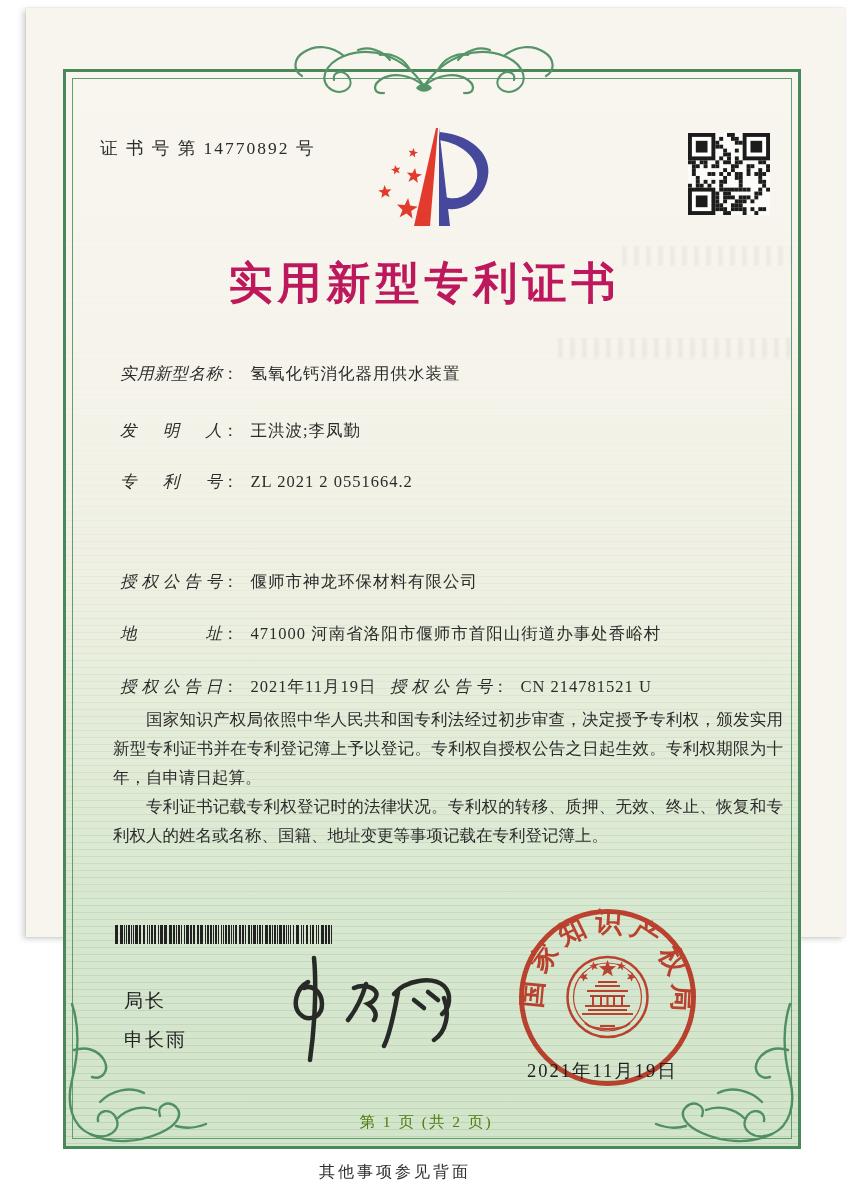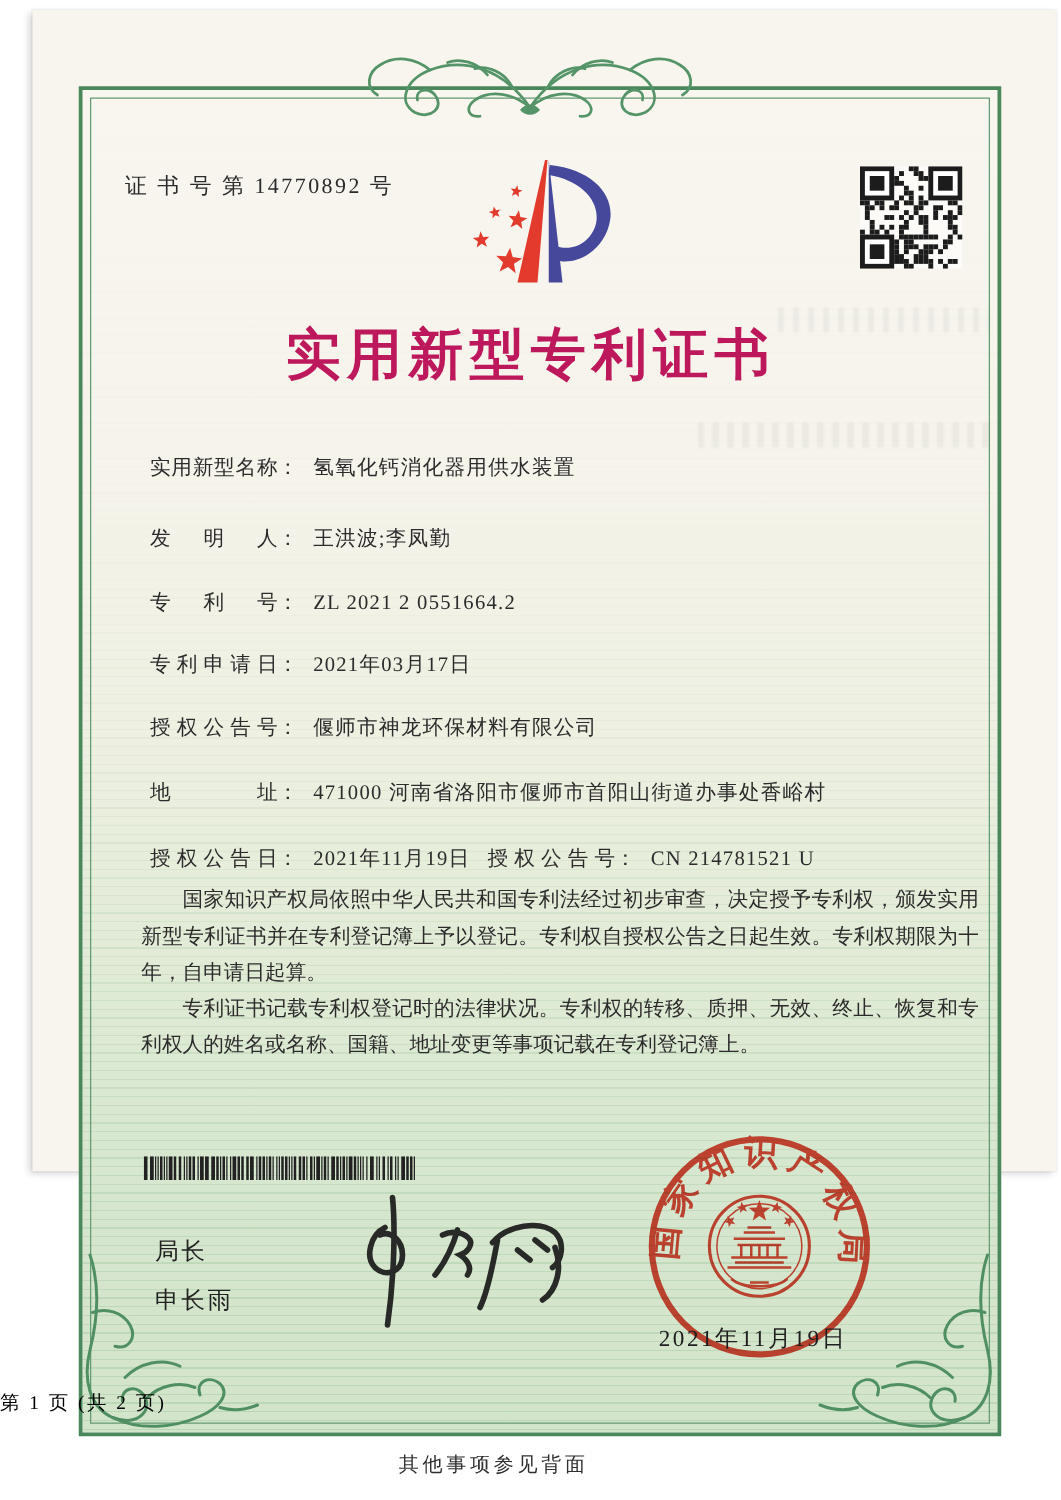--- a/index.html
+++ b/index.html
@@ -33,38 +33,38 @@
 
   .title{position:absolute;left:0;top:254px;width:849px;text-align:center;
     font-size:44px;font-weight:bold;letter-spacing:5px;color:#be185d;z-index:2;}
 
   .emboss{position:absolute;border-radius:2px;z-index:1;filter:blur(1px);opacity:.55;
     background:repeating-linear-gradient(90deg,rgba(130,130,140,.16) 0 5px,rgba(0,0,0,0) 5px 12px);}
   .emboss.e1{left:622px;top:246px;width:170px;height:20px;}
   .emboss.e2{left:558px;top:338px;width:235px;height:20px;}
 
   .frow{position:absolute;left:120px;font-size:16.5px;color:#2b2b2b;white-space:nowrap;z-index:2;}
-  .flabel{display:inline-block;width:102px;text-align:justify;text-align-last:justify;vertical-align:bottom;}
+  .flabel{display:inline-block;width:102px;text-align:justify;text-align-last:justify;vertical-align:bottom;font-style:italic;}
   .fvalue{margin-left:12px;letter-spacing:1px;}
 
   .body-text{position:absolute;left:113px;top:705px;width:670px;z-index:2;}
   .body-text p{font-size:16.5px;line-height:29px;text-align:justify;text-indent:33px;margin:0;color:#2b2b2b;}
 
   .barcode{position:absolute;left:115px;top:925px;width:222px;height:19px;z-index:2;}
 
   .signer{position:absolute;left:124px;top:988px;font-size:19px;color:#222;letter-spacing:2px;z-index:2;}
   .signer .name{margin-top:13px;}
   .signature{position:absolute;left:248px;top:948px;width:225px;height:118px;z-index:3;}
 
   .seal{position:absolute;left:515px;top:905px;width:185px;height:185px;z-index:3;
     mix-blend-mode:multiply;opacity:.93;}
   .seal-date{position:absolute;left:527px;top:1058px;font-size:18.5px;letter-spacing:2px;color:#1e1e1e;z-index:4;white-space:nowrap;}
 
-  .page-ind{position:absolute;left:0;top:1112px;width:780px;text-align:left;font-size:15.5px;
-    letter-spacing:2px;color:#000000;z-index:2;}
+  .page-ind{position:absolute;left:0;top:1112px;width:780px;text-align:center;font-size:15.5px;
+    letter-spacing:2px;color:#4d7c0f;z-index:2;padding-left:36px;}
   .back-note{position:absolute;left:0;top:1162px;width:790px;text-align:center;font-size:16px;
     letter-spacing:3px;color:#2e2e2e;z-index:2;}
 </style>
 </head>
 <body>
 
 <div id="page">
   <div class="sheet"></div>
   <div class="inner-bg"></div>
 
@@ -264,23 +264,20 @@
 
   <div class="frow" style="top:363px">
     <span class="flabel">实用新型名称</span><span class="fcolon">：</span><span class="fvalue">氢氧化钙消化器用供水装置</span>
   </div>
   <div class="frow" style="top:420px">
     <span class="flabel">发明人</span><span class="fcolon">：</span><span class="fvalue">王洪波;李凤勤</span>
   </div>
   <div class="frow" style="top:471px">
     <span class="flabel">专利号</span><span class="fcolon">：</span><span class="fvalue">ZL 2021 2 0551664.2</span>
   </div>
-  <div class="frow" style="top:521px">
-    <span class="flabel">专利申请日</span><span class="fcolon">：</span><span class="fvalue">2021年03月17日</span>
-  </div>
   <div class="frow" style="top:571px">
     <span class="flabel">授权公告号</span><span class="fcolon">：</span><span class="fvalue">偃师市神龙环保材料有限公司</span>
   </div>
   <div class="frow" style="top:623px">
     <span class="flabel">地址</span><span class="fcolon">：</span><span class="fvalue">471000 河南省洛阳市偃师市首阳山街道办事处香峪村</span>
   </div>
   <div class="frow" style="top:676px">
     <span class="flabel">授权公告日</span><span class="fcolon">：</span><span class="fvalue">2021年11月19日</span>
   </div>
   <div class="frow" style="top:676px;left:390px">

